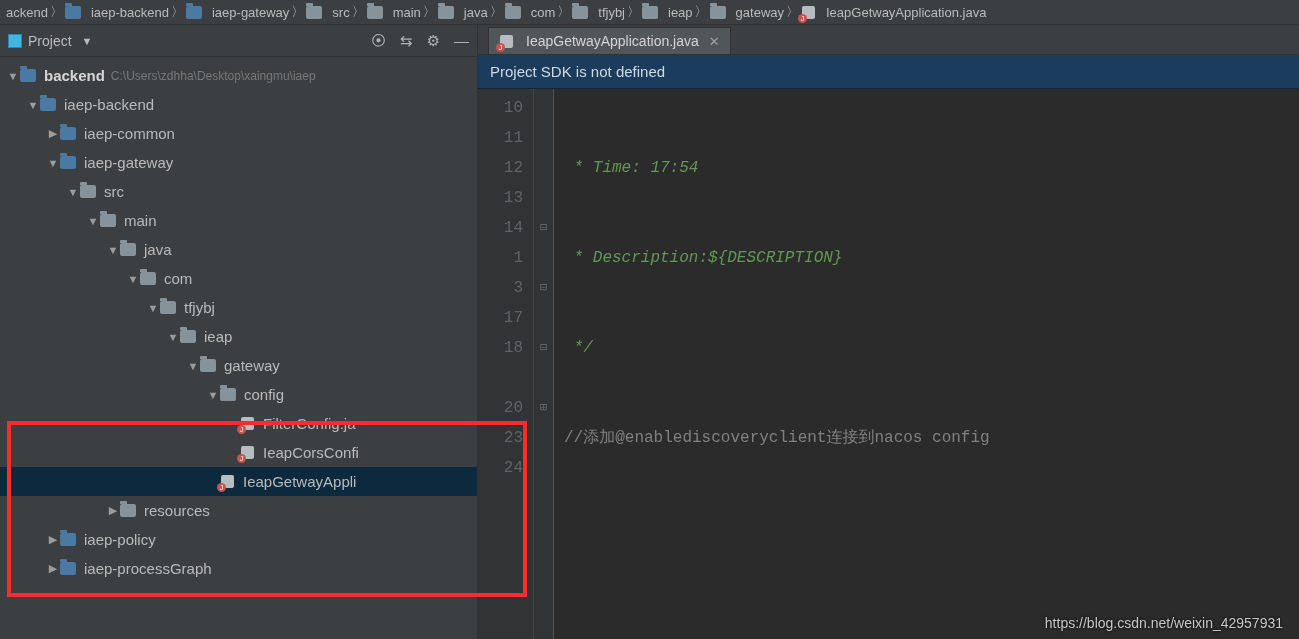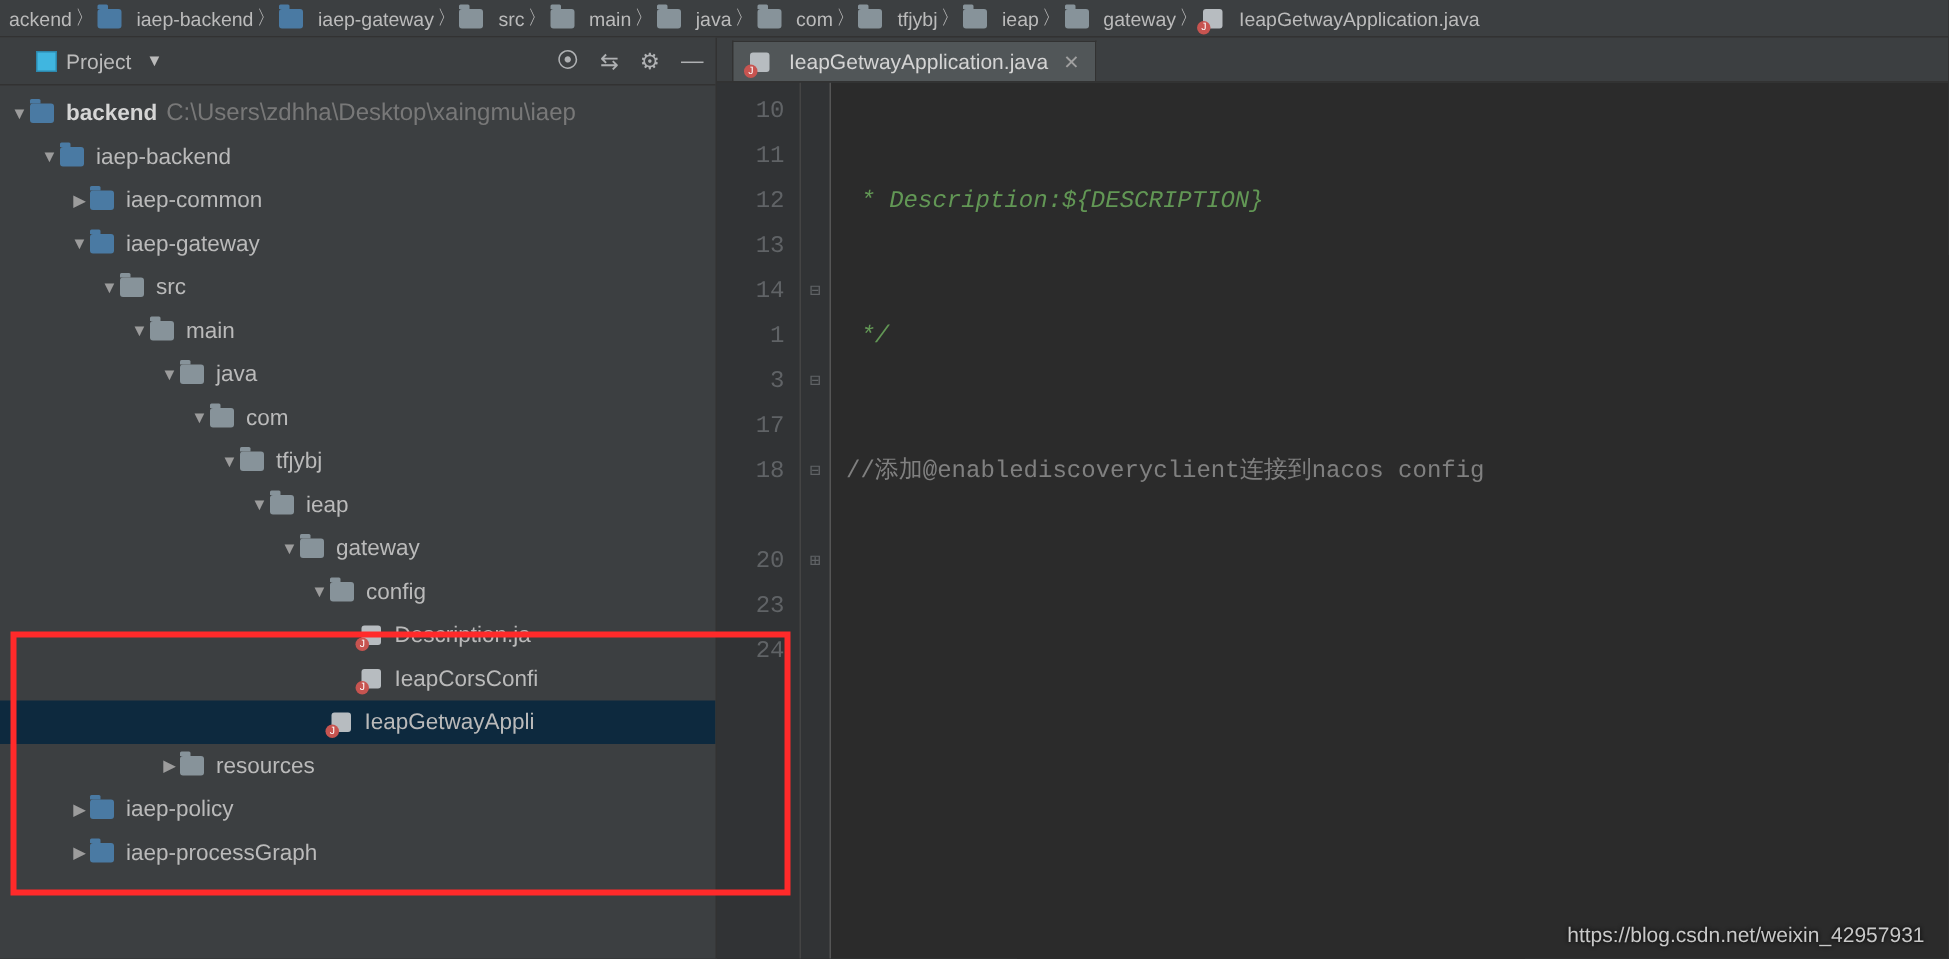--- a/index.html
+++ b/index.html
@@ -40,21 +40,21 @@
     position: relative;
   }
   .sidebar-header {
     height: 32px;
     display: flex;
     align-items: center;
     padding: 0 8px;
     border-bottom: 1px solid #323232;
     justify-content: space-between;
   }
-  .sidebar-title { display:flex; align-items:center; gap:6px; color:#bbbbbb; font-size:14px;margin-left:16px; }
+  .sidebar-title { display:flex; align-items:center; gap:6px; color:#bbbbbb; font-size:14px; }
   .sidebar-title .arrow { color:#bbbbbb; font-size:11px; margin-left:4px; }
   .sidebar-icons { display:flex; align-items:center; gap:14px; color:#afb1b3; }
   .sidebar-icons span { cursor:pointer; font-size:15px; }
   .project-icon {
     width:14px; height:14px; background:#40b6e0; border:1px solid #2d88ad; display:inline-block;
   }
   .tree {
     padding: 4px 0 4px 0;
     overflow: hidden;
     flex:1;
@@ -76,21 +76,21 @@
   .folder-icon.mod { background:#4a7aa3; }
   .folder-icon.mod::before { background:#4a7aa3; }
   .java-file-icon {
     width:15px; height:15px; display:inline-flex; align-items:center; justify-content:center; margin-right:6px;
     position:relative;
   }
   .java-file-icon .c { width:13px; height:13px; background:#b7bcc0; border-radius:2px; }
   .java-file-icon .j { position:absolute; left:-3px; bottom:-3px; width:9px; height:9px; background:#c75450; border-radius:50%; font-size:7px; color:#fff; display:flex; align-items:center; justify-content:center;}
   .pom-icon { width:15px; height:15px; background:#d9822b; border-radius:2px; display:inline-block; margin-right:6px; position:relative;}
   .pom-icon::after{content:"</>"; position:absolute; left:1px; top:1px; font-size:8px; color:#fff;}
-  .root-path { color:#787878; margin-left:6px; font-size:16px;}
+  .root-path { color:#787878; margin-left:6px; font-size:12px;}
   .editor {
     flex:1;
     display:flex;
     flex-direction:column;
     background:#2b2b2b;
     min-width:0;
   }
   .tabbar {
     height:30px;
     background:#3c3f41;
@@ -322,21 +322,21 @@
           <span class="folder-icon"></span>
           <span class="lbl">config</span>
         </div>
       <div class="tree-row">
           <span class="pad" style="width:226px"></span>
           <span class="tw blank">▶</span>
           <span class="java-file-icon">
             <span class="c"></span>
             <span class="j">J</span>
           </span>
-          <span class="lbl">Description.ja</span>
+          <span class="lbl">FilterConfig.ja</span>
         </div>
       <div class="tree-row">
           <span class="pad" style="width:226px"></span>
           <span class="tw blank">▶</span>
           <span class="java-file-icon">
             <span class="c"></span>
             <span class="j">J</span>
           </span>
           <span class="lbl">IeapCorsConfi</span>
         </div>
@@ -374,20 +374,23 @@
     <div class="tabbar">
       <div class="tab">
         <span class="java-file-icon">
             <span class="c"></span>
             <span class="j">J</span>
           </span>
         <span>IeapGetwayApplication.java</span>
         <span class="close">✕</span>
       </div>
     </div>
+    <div class="banner">
+      <span>Project SDK is not defined</span>
+    </div>
     <div class="code-area">
       <div class="gutter">
         <div>10</div>
           <div>11</div>
           <div>12</div>
           <div>13</div>
           <div>14</div>
           <div>1</div>
           <div>3</div>
           <div>17</div>
@@ -406,20 +409,21 @@
           <div></div>
           <div>⊟</div>
           <div></div>
           <div>⊟</div>
           <div></div>
           <div>⊞</div>
           <div></div>
           <div></div>
       </div>
       <div class="code">
+        <div><span class="c-comment"> * Time: 17:54</span></div>
         <div><span class="c-comment"> * Description:${DESCRIPTION}</span></div>
         <div><span class="c-comment"> */</span></div>
         <div><span class="c-lcomment"><span>//</span><span>添加@enablediscoveryclient连接到nacos config</span></span></div>
         
         
         
         
         
         
         

